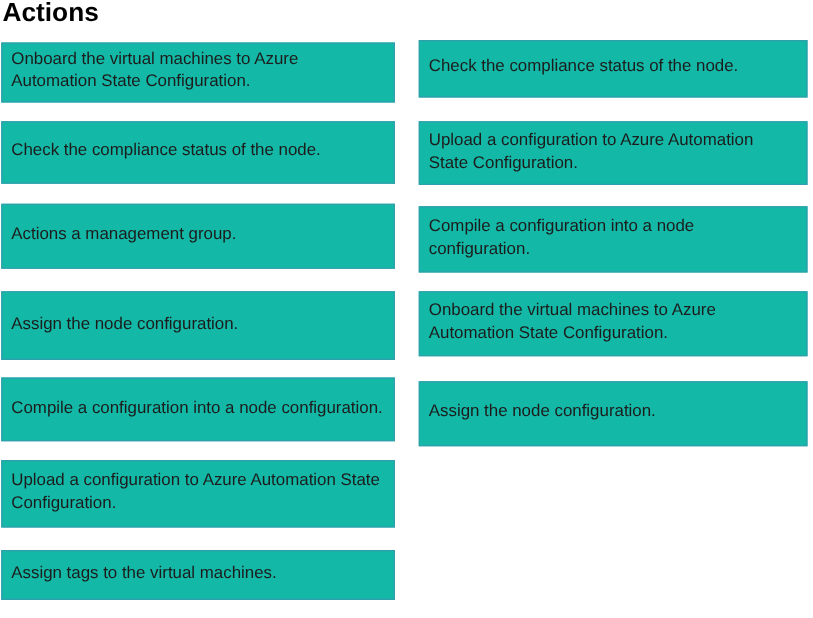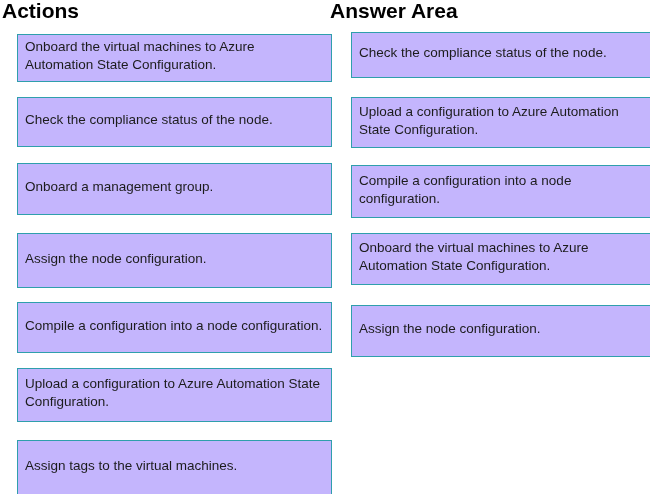--- a/index.html
+++ b/index.html
@@ -22,57 +22,55 @@
     font-weight: bold;
     color: #000000;
     line-height: 21px;
     white-space: nowrap;
   }
   .hdr-actions { left: 2px; }
   .hdr-answer  { left: 330px; }
   .box {
     position: absolute;
     box-sizing: border-box;
-    background: #c4b5fd;
+    background: #14b8a6;
     border: 1px solid #2f9fac;
     display: flex;
     align-items: center;
     padding: 0 8px 4px 7px;
     font-size: 13.5px;
     line-height: 18px;
     color: #1c1c1c;
-    margin-left: 16px;
   }
   .col-l { left: 1px;   width: 315px; }
   .col-r { left: 335px; width: 311px; }
   .la1 { top: 34px;  height: 48px; }
   .la2 { top: 97px;  height: 50px; }
   .la3 { top: 163px; height: 52px; }
   .la4 { top: 233px; height: 55px; }
   .la5 { top: 302px; height: 51px; }
   .la6 { top: 368px; height: 54px; }
-  .la7 { top: 440px; height: 55px; }
+  .la7 { top: 440px; height: 40px; }
   .ra1 { top: 32px;  height: 46px; }
   .ra2 { top: 97px;  height: 51px; }
   .ra3 { top: 165px; height: 53px; }
   .ra4 { top: 233px; height: 52px; }
   .ra5 { top: 305px; height: 52px; }
 </style>
 </head>
 <body>
 
 <div id="screen">
 
   <div class="hdr hdr-actions">Actions</div>
 
-  <div class="hdr hdr-answer">Answer Area</div>
 
   <div class="box col-l la1">Onboard the virtual machines to Azure Automation State Configuration.</div>
   <div class="box col-l la2">Check the compliance status of the node.</div>
-  <div class="box col-l la3">Onboard a management group.</div>
+  <div class="box col-l la3">Actions a management group.</div>
   <div class="box col-l la4">Assign the node configuration.</div>
   <div class="box col-l la5">Compile a configuration into a node configuration.</div>
   <div class="box col-l la6">Upload a configuration to Azure Automation State Configuration.</div>
   <div class="box col-l la7">Assign tags to the virtual machines.</div>
 
   <div class="box col-r ra1">Check the compliance status of the node.</div>
   <div class="box col-r ra2">Upload a configuration to Azure Automation State Configuration.</div>
   <div class="box col-r ra3">Compile a configuration into a node configuration.</div>
   <div class="box col-r ra4">Onboard the virtual machines to Azure Automation State Configuration.</div>
   <div class="box col-r ra5">Assign the node configuration.</div>

